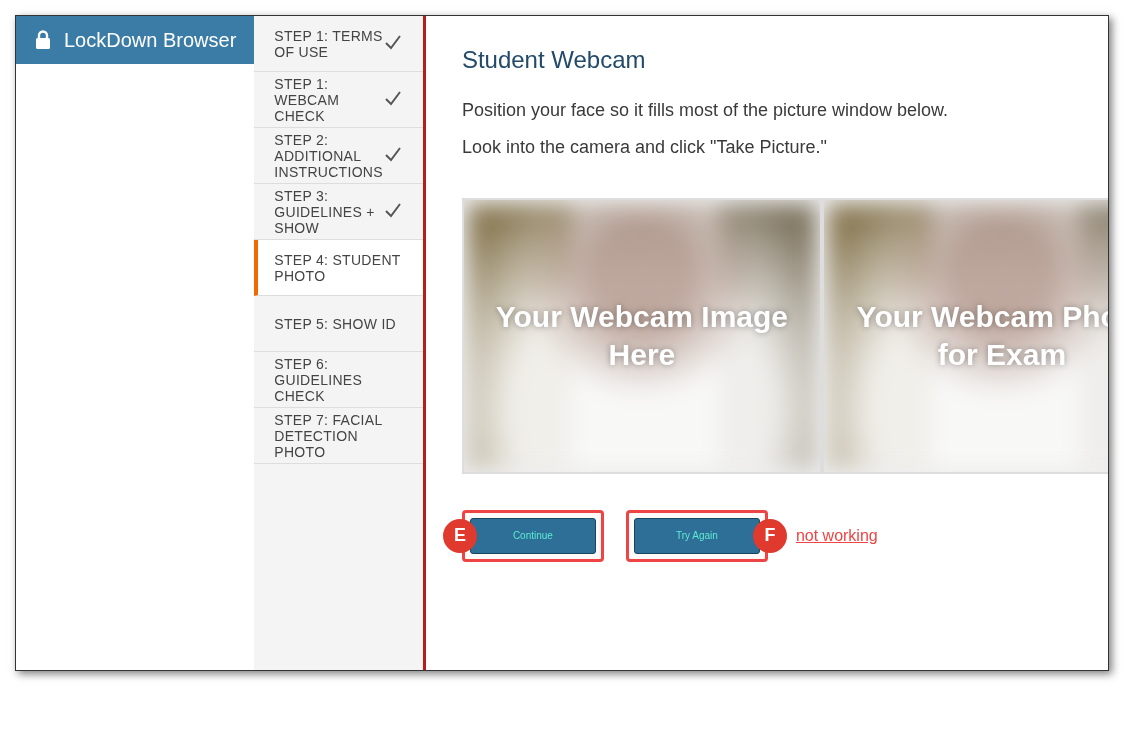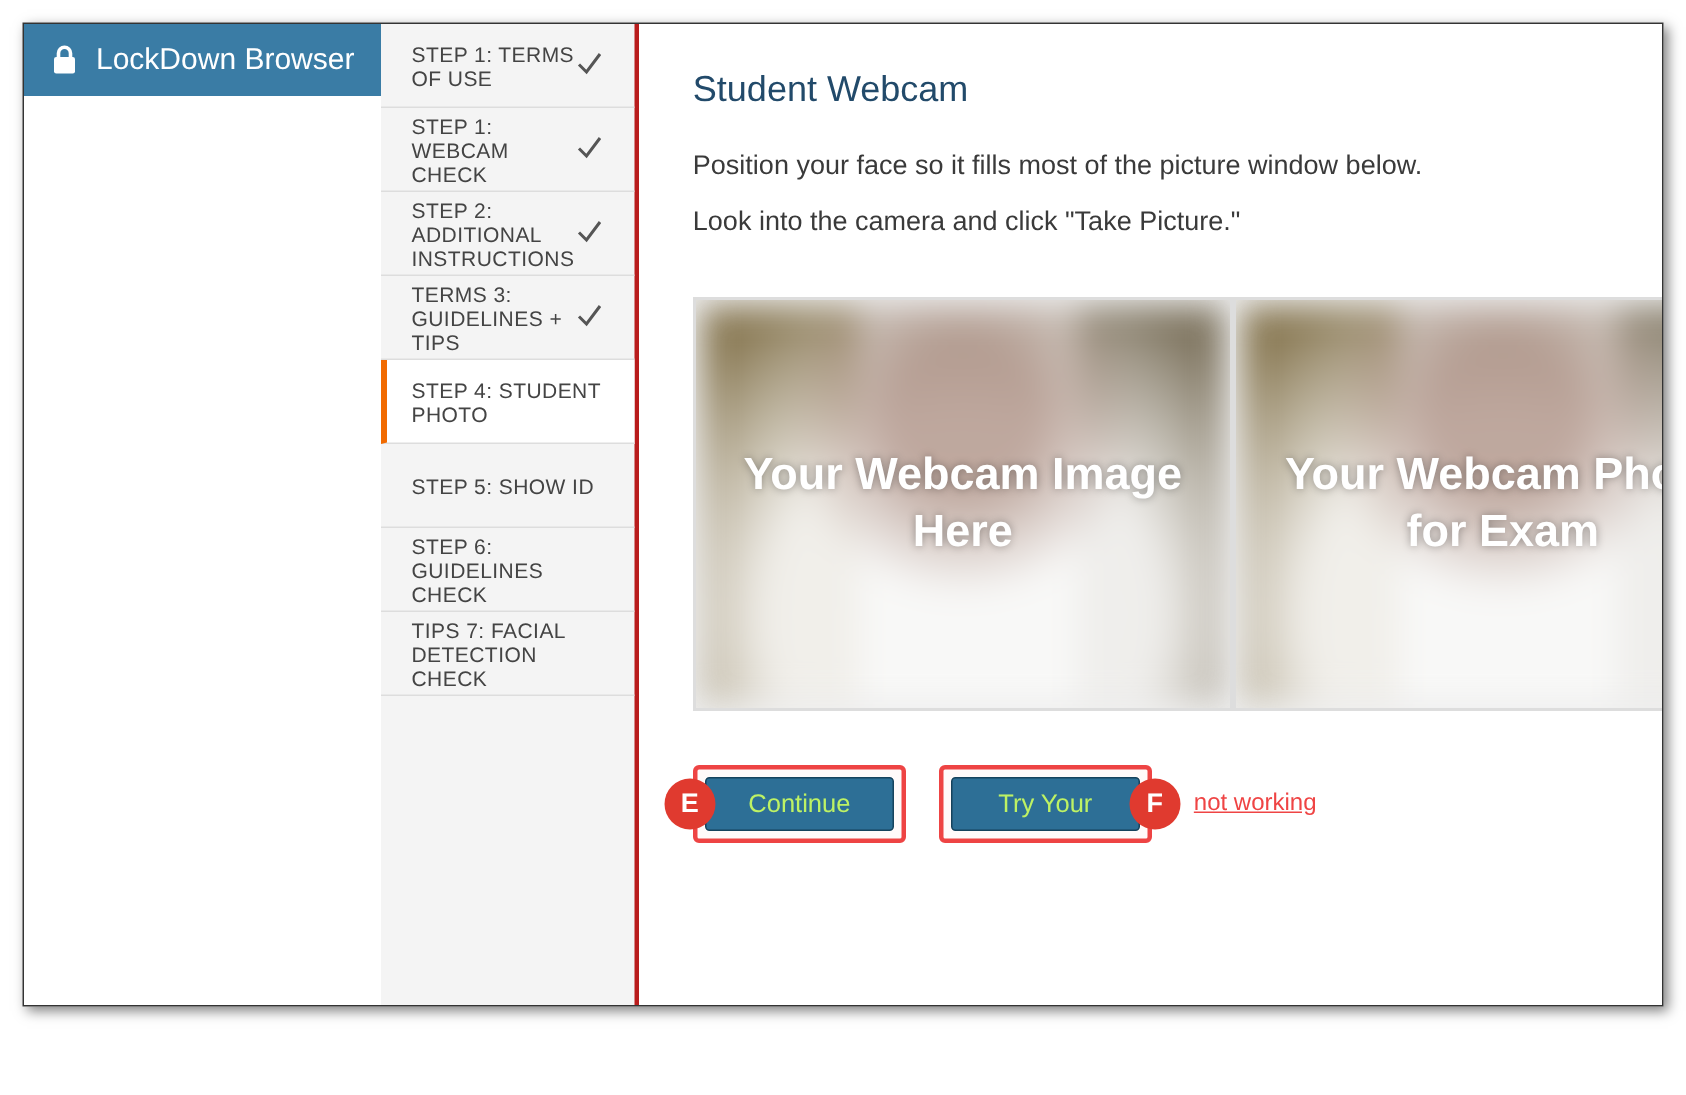--- a/index.html
+++ b/index.html
@@ -145,26 +145,26 @@
       justify-content: center;
       font-weight: 700;
       font-size: 18px;
       top: 50%;
       transform: translateY(-50%);
     }
     .badge-left { left: -22px; }
     .badge-right { right: -22px; }
     .btn {
       background: #2d6f96;
-      color: #bef264;
+      color: #5eead4;
       border: 1px solid #16435d;
       border-radius: 3px;
       height: 36px;
       min-width: 126px;
-      font-size: 17px;
+      font-size: 10px;
       cursor: pointer;
       padding: 0 20px;
     }
     .link {
       color: #ef4444;
       text-decoration: underline;
       font-size: 16px;
       cursor: pointer;
       margin-left: 6px;
     }
@@ -205,38 +205,38 @@
       </div>
       <div class="step-item">
         <span>STEP 2: ADDITIONAL INSTRUCTIONS</span>
         <span class="check-icon">
           <svg width="20" height="20" viewBox="0 0 20 20">
               <path d="M3 11 l5 5 l9 -12" stroke="#555" stroke-width="2" fill="none"></path>
             </svg>
         </span>
       </div>
       <div class="step-item">
-        <span>TERMS 3: GUIDELINES + TIPS</span>
+        <span>STEP 3: GUIDELINES + SHOW</span>
         <span class="check-icon">
           <svg width="20" height="20" viewBox="0 0 20 20">
               <path d="M3 11 l5 5 l9 -12" stroke="#555" stroke-width="2" fill="none"></path>
             </svg>
         </span>
       </div>
       <div class="step-item active">
         <span>STEP 4: STUDENT PHOTO</span>
       </div>
       <div class="step-item">
         <span>STEP 5: SHOW ID</span>
       </div>
       <div class="step-item">
         <span>STEP 6: GUIDELINES CHECK</span>
       </div>
       <div class="step-item">
-        <span>TIPS 7: FACIAL DETECTION CHECK</span>
+        <span>STEP 7: FACIAL DETECTION PHOTO</span>
       </div>
     </div>
 
     <div class="main">
       <h1 class="page-title">Student Webcam</h1>
       <p class="instructions">Position your face so it fills most of the picture window below.</p>
       <p class="instructions">Look into the camera and click "Take Picture."</p>
 
       <div class="webcam-row">
         <div class="webcam-box">
@@ -248,21 +248,21 @@
           <div class="webcam-label">Your Webcam Photo for Exam</div>
         </div>
       </div>
 
       <div class="button-row">
         <div class="callout-wrap">
           <div class="callout-badge badge-left">E</div>
           <button class="btn">Continue</button>
         </div>
         <div class="callout-wrap">
-          <button class="btn">Try Your</button>
+          <button class="btn">Try Again</button>
           <div class="callout-badge badge-right">F</div>
         </div>
         <a class="link">not working</a>
       </div>
     </div>
 
   </div>
 </div>
 
 </body></html>

